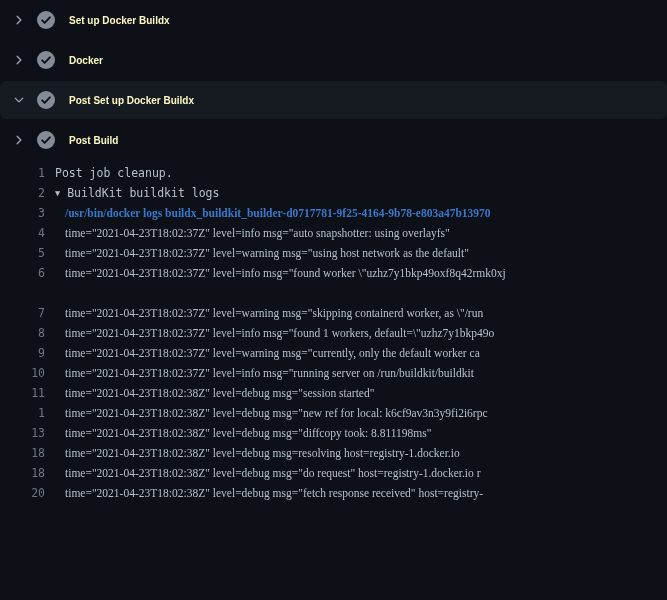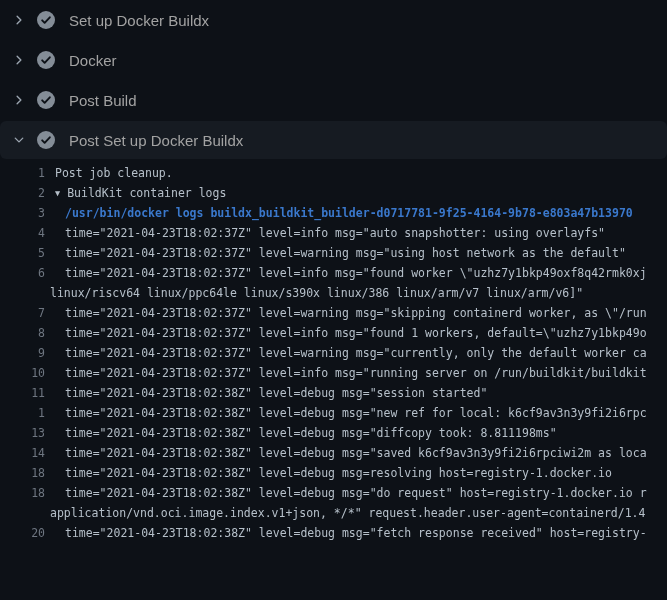--- a/index.html
+++ b/index.html
@@ -46,22 +46,23 @@
   .chev.down svg { transform: rotate(90deg); }
   .check {
     margin-left: 11px;
     width: 18px;
     height: 18px;
     flex: none;
   }
   .step-label {
     margin-left: 14px;
     font-family: "Liberation Sans", sans-serif;
-    font-size: 15px;
-    color: #a3a3a3;
+    font-size: 10px;
+    color: #fef9c3;
+    font-weight: bold;
   }
   
   .log {
     padding-top: 3px;
     font-family: "DejaVu Sans Mono", "Liberation Mono", monospace;
     font-size: 11.5px;
     line-height: 20px;
     color: #b6c0ca;
   }
   .row {
@@ -75,21 +76,21 @@
     text-align: right;
     color: #6e7681;
     white-space: pre;
     cursor: pointer;
   }
   .text {
     white-space: pre;
     overflow: hidden;
   }
   .pad-plain  { padding-left: 10px; }
-  .pad-nested { padding-left: 20px; }
+  .pad-nested { padding-left: 20px; font-family: Liberation Serif, serif; }
   .pad-wrap   { padding-left: 5px; }
   .kind-command .text {
     color: var(--accent, #3a78cc);
     font-weight: bold;
   }
   .kind-group { cursor: pointer; }
   .group-marker {
     display: inline-block;
     font-size: 8.5px;
     margin-right: 7px;
@@ -120,73 +121,72 @@
           <svg width="12" height="12" viewBox="0 0 16 16">
             <path d="M5.5 3l5 5-5 5" stroke="currentColor" stroke-width="1.8" fill="none" stroke-linecap="round" stroke-linejoin="round"></path>
           </svg>
         </span>
         <span class="check"><svg width="18" height="18" viewBox="0 0 16 16">
             <circle cx="8" cy="8" r="8" fill="#848d97"></circle>
             <path d="M4.6 8.3l2.2 2.2 4.6-4.9" stroke="#0d1117" stroke-width="1.7" fill="none" stroke-linecap="round" stroke-linejoin="round"></path>
           </svg></span>
         <span class="step-label">Docker</span>
       </div>
+      <div class="step expanded">
+        <span class="chev down">
+          <svg width="12" height="12" viewBox="0 0 16 16">
+            <path d="M5.5 3l5 5-5 5" stroke="currentColor" stroke-width="1.8" fill="none" stroke-linecap="round" stroke-linejoin="round"></path>
+          </svg>
+        </span>
+        <span class="check"><svg width="18" height="18" viewBox="0 0 16 16">
+            <circle cx="8" cy="8" r="8" fill="#848d97"></circle>
+            <path d="M4.6 8.3l2.2 2.2 4.6-4.9" stroke="#0d1117" stroke-width="1.7" fill="none" stroke-linecap="round" stroke-linejoin="round"></path>
+          </svg></span>
+        <span class="step-label">Post Set up Docker Buildx</span>
+      </div>
       <div class="step">
         <span class="chev">
           <svg width="12" height="12" viewBox="0 0 16 16">
             <path d="M5.5 3l5 5-5 5" stroke="currentColor" stroke-width="1.8" fill="none" stroke-linecap="round" stroke-linejoin="round"></path>
           </svg>
         </span>
         <span class="check"><svg width="18" height="18" viewBox="0 0 16 16">
             <circle cx="8" cy="8" r="8" fill="#848d97"></circle>
             <path d="M4.6 8.3l2.2 2.2 4.6-4.9" stroke="#0d1117" stroke-width="1.7" fill="none" stroke-linecap="round" stroke-linejoin="round"></path>
           </svg></span>
         <span class="step-label">Post Build</span>
-      </div>
-      <div class="step expanded">
-        <span class="chev down">
-          <svg width="12" height="12" viewBox="0 0 16 16">
-            <path d="M5.5 3l5 5-5 5" stroke="currentColor" stroke-width="1.8" fill="none" stroke-linecap="round" stroke-linejoin="round"></path>
-          </svg>
-        </span>
-        <span class="check"><svg width="18" height="18" viewBox="0 0 16 16">
-            <circle cx="8" cy="8" r="8" fill="#848d97"></circle>
-            <path d="M4.6 8.3l2.2 2.2 4.6-4.9" stroke="#0d1117" stroke-width="1.7" fill="none" stroke-linecap="round" stroke-linejoin="round"></path>
-          </svg></span>
-        <span class="step-label">Post Set up Docker Buildx</span>
       </div>
     </div>
   <div class="log" id="log">
       <div class="row kind-plain">
         <span class="num">1</span>
         <span class="text pad-plain">Post job cleanup.</span>
       </div>
       <div class="row kind-group">
         <span class="num">2</span>
-        <span class="text pad-plain"><span class="group-marker">▼</span><span>BuildKit container logs</span></span>
+        <span class="text pad-plain"><span class="group-marker">▼</span><span>BuildKit buildkit logs</span></span>
       </div>
       <div class="row kind-command">
         <span class="num">3</span>
         <span class="text pad-nested">/usr/bin/docker logs buildx_buildkit_builder-d0717781-9f25-4164-9b78-e803a47b13970</span>
       </div>
       <div class="row kind-nested">
         <span class="num">4</span>
         <span class="text pad-nested">time="2021-04-23T18:02:37Z" level=info msg="auto snapshotter: using overlayfs"</span>
       </div>
       <div class="row kind-nested">
         <span class="num">5</span>
         <span class="text pad-nested">time="2021-04-23T18:02:37Z" level=warning msg="using host network as the default"</span>
       </div>
       <div class="row kind-nested">
         <span class="num">6</span>
         <span class="text pad-nested">time="2021-04-23T18:02:37Z" level=info msg="found worker \"uzhz7y1bkp49oxf8q42rmk0xj</span>
       </div>
       <div class="row kind-wrap">
         <span class="num"></span>
-        <span class="text pad-wrap">linux/riscv64 linux/ppc64le linux/s390x linux/386 linux/arm/v7 linux/arm/v6]"</span>
       </div>
       <div class="row kind-nested">
         <span class="num">7</span>
         <span class="text pad-nested">time="2021-04-23T18:02:37Z" level=warning msg="skipping containerd worker, as \"/run</span>
       </div>
       <div class="row kind-nested">
         <span class="num">8</span>
         <span class="text pad-nested">time="2021-04-23T18:02:37Z" level=info msg="found 1 workers, default=\"uzhz7y1bkp49o</span>
       </div>
       <div class="row kind-nested">
@@ -203,33 +203,25 @@
       </div>
       <div class="row kind-nested">
         <span class="num">1</span>
         <span class="text pad-nested">time="2021-04-23T18:02:38Z" level=debug msg="new ref for local: k6cf9av3n3y9fi2i6rpc</span>
       </div>
       <div class="row kind-nested">
         <span class="num">13</span>
         <span class="text pad-nested">time="2021-04-23T18:02:38Z" level=debug msg="diffcopy took: 8.811198ms"</span>
       </div>
       <div class="row kind-nested">
-        <span class="num">14</span>
-        <span class="text pad-nested">time="2021-04-23T18:02:38Z" level=debug msg="saved k6cf9av3n3y9fi2i6rpciwi2m as loca</span>
-      </div>
-      <div class="row kind-nested">
         <span class="num">18</span>
         <span class="text pad-nested">time="2021-04-23T18:02:38Z" level=debug msg=resolving host=registry-1.docker.io</span>
       </div>
       <div class="row kind-nested">
         <span class="num">18</span>
         <span class="text pad-nested">time="2021-04-23T18:02:38Z" level=debug msg="do request" host=registry-1.docker.io r</span>
-      </div>
-      <div class="row kind-wrap">
-        <span class="num"></span>
-        <span class="text pad-wrap">application/vnd.oci.image.index.v1+json, */*" request.header.user-agent=containerd/1.4</span>
       </div>
       <div class="row kind-nested">
         <span class="num">20</span>
         <span class="text pad-nested">time="2021-04-23T18:02:38Z" level=debug msg="fetch response received" host=registry-</span>
       </div>
     </div>
 </div>
 
 </body></html>

